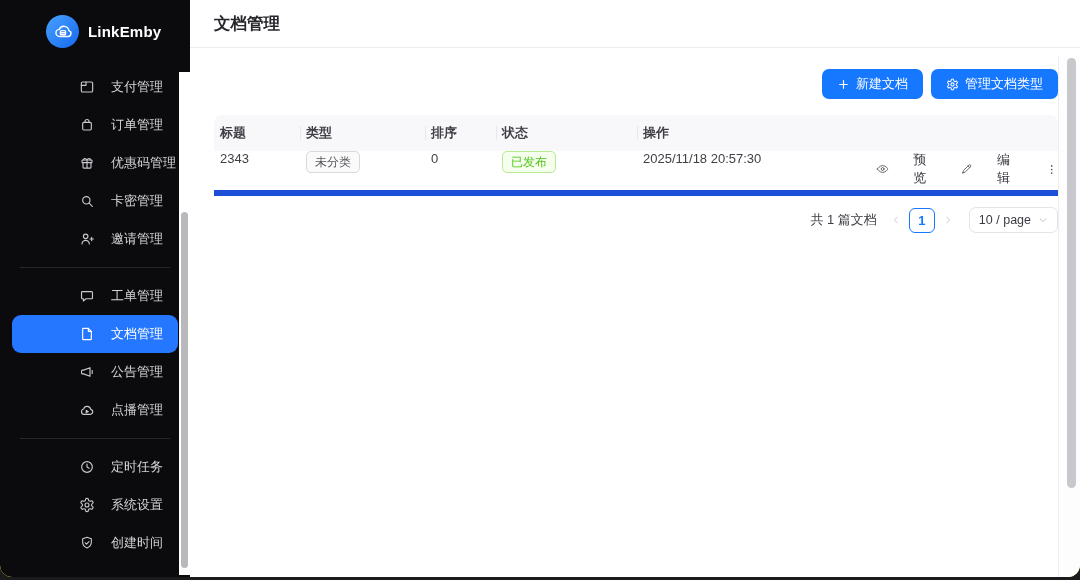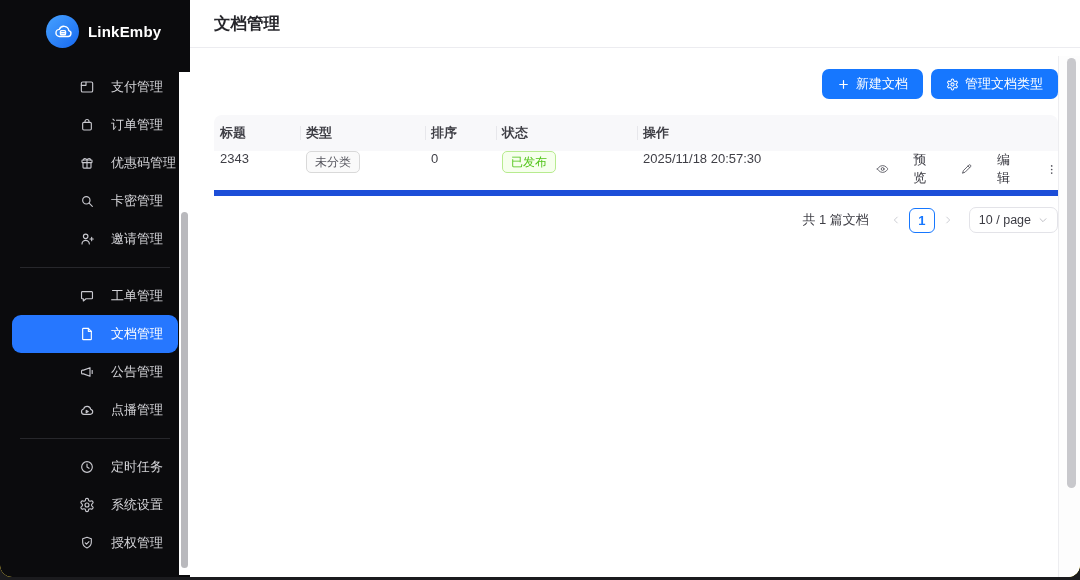--- a/index.html
+++ b/index.html
@@ -51,21 +51,21 @@
   .tag { display:inline-block; font-size:12px; line-height:18px; padding:1px 8px; border-radius:5px; }
   .tag-gray { background:#fafafa; border:1px solid #d9d9d9; color:#57575f; }
   .tag-green { background:#f6ffed; border:1px solid #b7eb8f; color:#52c41a; }
   .ops { display:flex; align-items:center; }
   .action { display:flex; align-items:center; gap:24px; color:#3a3a42; cursor:pointer; }
   .action .aic { width:16px; height:16px; color:#55555e; display:flex; }
   .action + .action { margin-left:25px; }
   .more-btn { margin-left:26px; width:15px; height:15px; color:#55555e; cursor:pointer; display:flex; }
 
   .pagination { margin-top:11px; display:flex; justify-content:flex-end; align-items:center; font-size:13px; color:#3f3f46; }
-  .pg-total { margin-right:14px; }
+  .pg-total { margin-right:6px; }
   .pg-arrow { width:10px; height:10px; color:#cdced4; display:flex; margin:0 8px; cursor:pointer; }
   .pg-page { width:26px; height:25px; border:1px solid #1677ff; color:#1677ff; border-radius:6px; font-size:13px; font-weight:600; display:flex; align-items:center; justify-content:center; background:#fff; cursor:pointer; }
   .pg-size { margin-left:8px; height:26px; border:1px solid #e3e3e8; border-radius:7px; padding:0 9px; display:flex; align-items:center; gap:7px; font-size:12.5px; color:#3c3c44; cursor:pointer; background:#fff; }
   .pg-size .cic { width:10px; height:10px; color:#c0c0c6; display:flex; }
 
   .main-scroll { position:absolute; right:0; top:56px; bottom:0; width:22px; background:#fdfdfd; border-left:1px solid #ededf0; border-radius:0 0 12px 0; }
   .main-thumb { position:absolute; right:4px; width:9px; top:2px; height:430px; background:#c8c8cc; border-radius:5px; }
 </style>
 </head>
 <body>
@@ -188,21 +188,21 @@
           </span>
         <span>系统设置</span>
       </div>
       <div class="nav-item">
         <span class="ic">
             <svg class="stroke" viewBox="0 0 24 24">
               <path d="M12 3.5l6.5 2.2v5.3c0 4.2-2.7 7-6.5 8.5-3.8-1.5-6.5-4.3-6.5-8.5V5.7z"></path>
               <path d="M9.3 11.8l2 2 3.6-3.8"></path>
             </svg>
           </span>
-        <span>授权管理</span>
+        <span>创建时间</span>
       </div>
     </nav>
     <div class="side-scroll">
       <div class="side-thumb"></div>
     </div>
   </aside>
 
   <main class="main">
 
 

